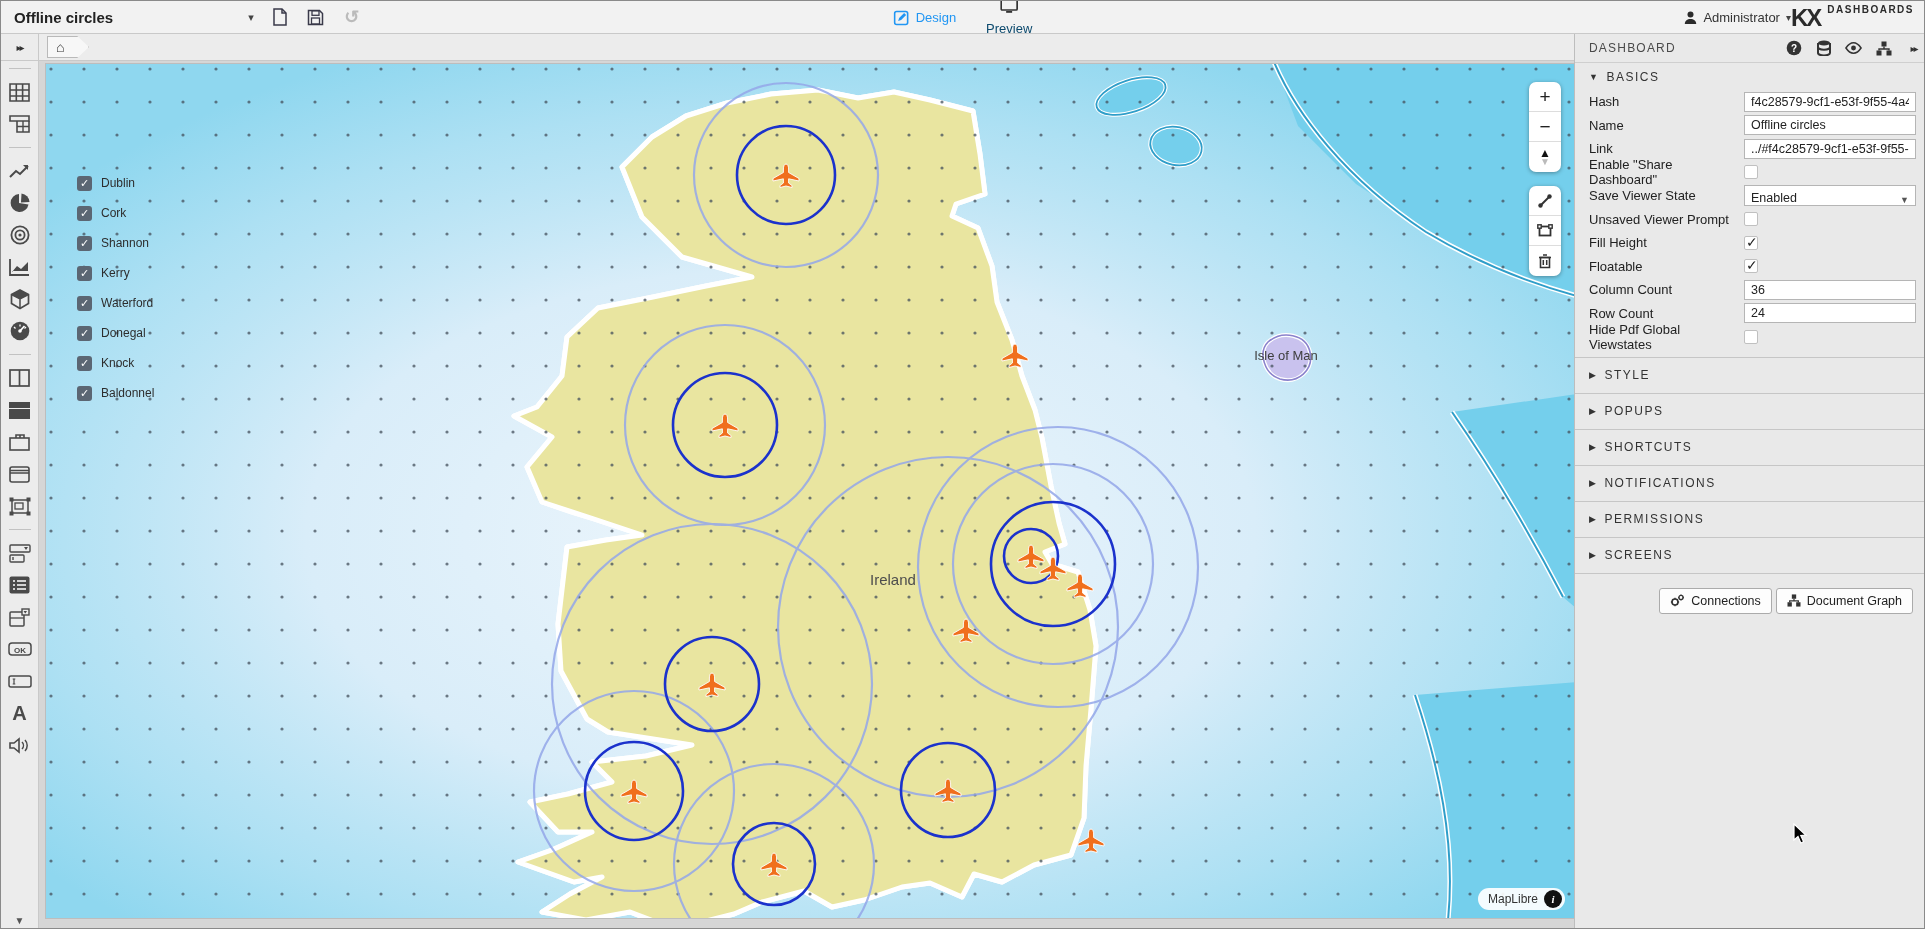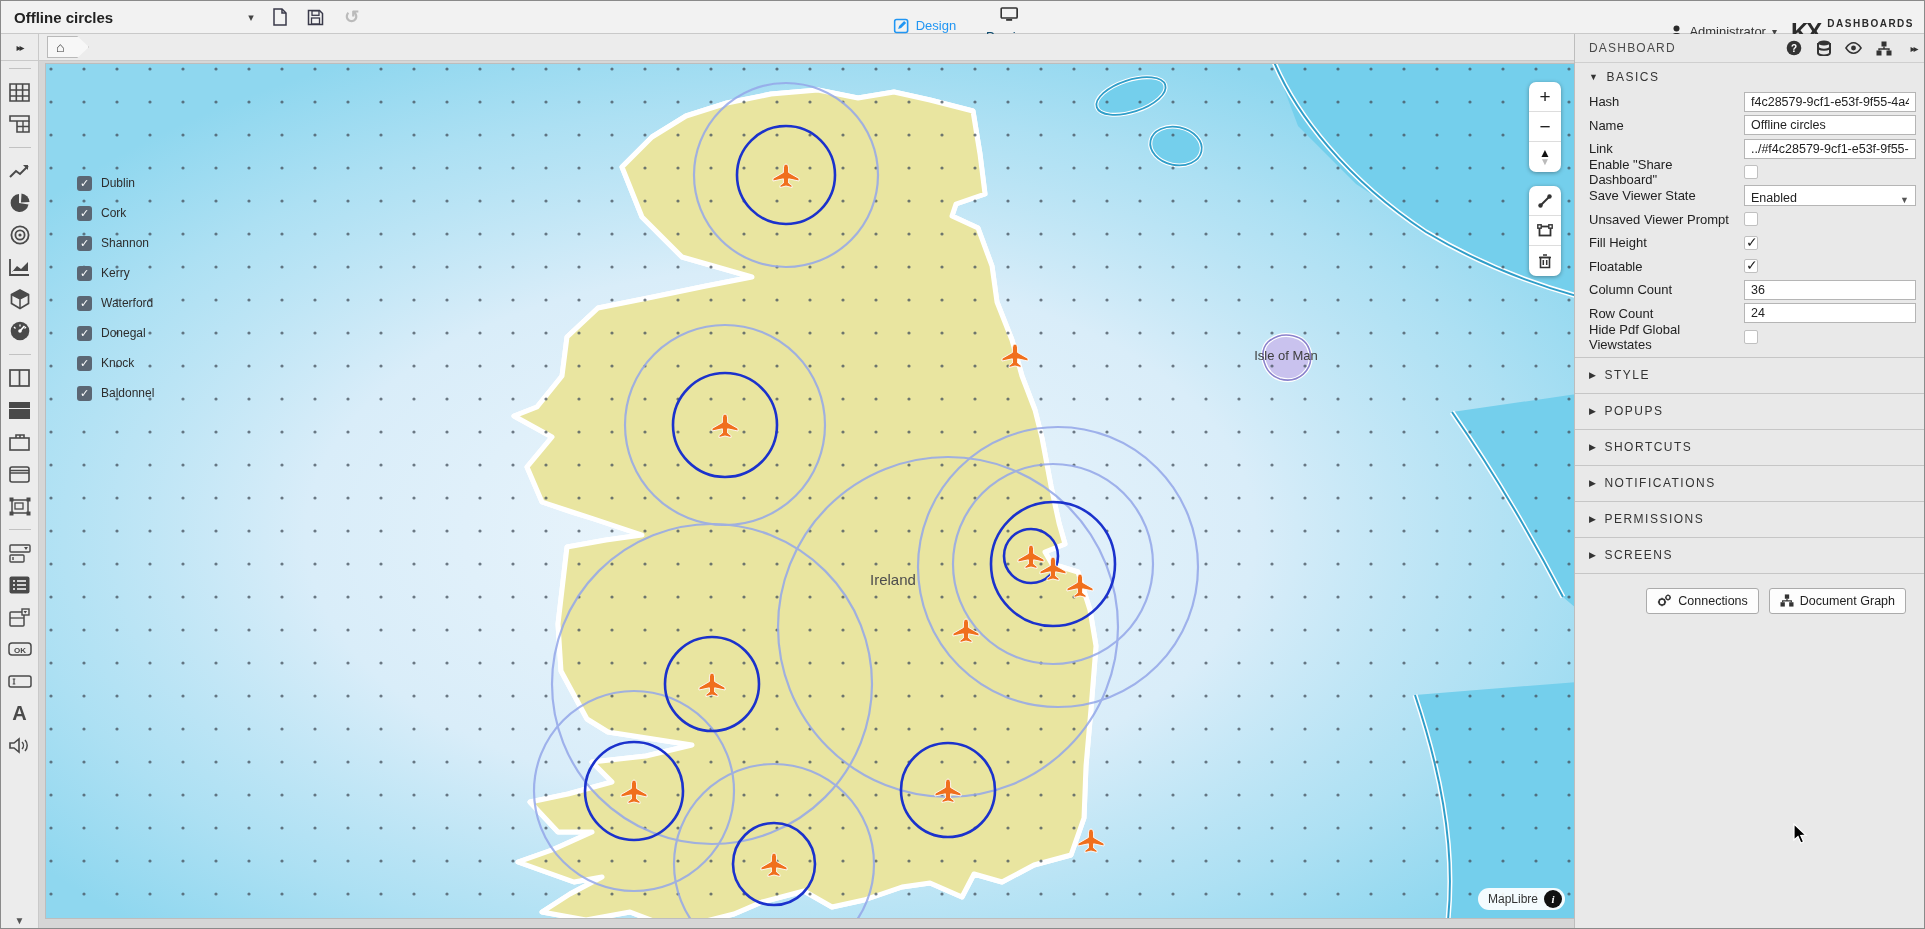--- a/index.html
+++ b/index.html
@@ -7,25 +7,25 @@
   body { font-family:"Liberation Sans", sans-serif; }
   #window { position:relative; width:1925px; height:929px; background:#d6d6d6; border:1px solid #8a8a8a; overflow:hidden; }
 
   
   .topbar { position:absolute; left:0; top:0; width:100%; height:33px; background:#f2f2f2; border-bottom:1px solid #c9c9c9; display:flex; align-items:center; }
   .doc-title { font-size:15px; font-weight:700; color:#222; margin-left:13px; }
   .title-caret { font-size:11px; color:#444; margin-left:135px; cursor:pointer; }
   .tb-ico { width:20px; height:20px; margin-left:16px; display:flex; align-items:center; justify-content:center; }
   .tb-ico svg { display:block; }
   .undo-glyph { font-size:18px; color:#bbb; font-weight:700; }
-  .mode-switch { position:absolute; left:50%; top:8px; height:33px; transform:translateX(-50%); display:flex; align-items:center; gap:30px; }
+  .mode-switch { position:absolute; left:50%; top:0; height:33px; transform:translateX(-50%); display:flex; align-items:center; gap:30px; }
   .mode { display:flex; align-items:center; gap:7px; font-size:13px; cursor:pointer; }
   .mode.design { color:#2196f3; }
   .mode.preview { color:#0c4a6e;flex-direction:column; }
-  .top-right { position:absolute; right:10px; top:14px; height:33px; display:flex; align-items:center; gap:14px; }
+  .top-right { position:absolute; right:10px; top:0; height:33px; display:flex; align-items:center; gap:0; }
   .userbox { display:flex; align-items:center; gap:6px; font-size:13px; color:#333; cursor:pointer; }
   .userbox .caret { font-size:10px; color:#444; }
   .kxlogo { display:flex; gap:7px; }
   .kx { font-size:24px; font-weight:800; letter-spacing:-2px; color:#2b2b2b; }
   .kx-sub { font-size:10px; font-weight:700; letter-spacing:1.5px; color:#2b2b2b; }
 
   
   .crumbbar { position:absolute; left:0; top:33px; width:1575px; height:27px; background:#ececec; border-bottom:1px solid #c9c9c9; display:flex; align-items:center; }
   .crumb-expand { width:38px; height:100%; border-right:1px solid #c9c9c9; display:flex; align-items:center; justify-content:center; font-size:10px; color:#333; letter-spacing:-2px; cursor:pointer; }
   .home-tab { margin-left:8px; width:42px; height:22px; background:#f7f7f7; border:1px solid #b9b9b9; clip-path:polygon(0 0,72% 0,100% 50%,72% 100%,0 100%); display:flex; align-items:center; padding-left:8px; font-size:14px; color:#333; cursor:pointer; }
@@ -78,21 +78,21 @@
   .fctl { width:172px; display:flex; align-items:center; }
   .tinput { width:172px; height:20px; border:1px solid #b5b5b5; background:#fff; font-size:12.5px; color:#222; padding:0 6px; font-family:"Liberation Sans",sans-serif; }
   .fselect { width:172px; height:21px; border:1px solid #b5b5b5; background:#fff; font-size:12.5px; color:#222; padding:0 6px; display:flex; align-items:flex-end; cursor:pointer; }
   .fselect .sv { flex:1; }
   .fselect .caret { font-size:9px; color:#555; }
   .pcheck { width:14px; height:14px; border:1px solid #c0c0c0; background:#fff; border-radius:2px; position:relative; cursor:pointer; }
   .pcheck[data-checked="true"]::after { content:"✓"; position:absolute; left:1px; top:-3px; font-size:14px; color:#222; }
 
   .psection { height:36px; display:flex; align-items:center; padding-left:14px; border-top:1px solid #c6c6c6; font-size:12px; letter-spacing:1.5px; color:#333; cursor:pointer; }
   .psection .tri { font-size:9px; margin-right:7px; }
-  .panel-btns { border-top:1px solid #c6c6c6; padding:14px 18px; display:flex; justify-content:flex-end; gap:10px; }
+  .panel-btns { border-top:1px solid #c6c6c6; padding:14px 11px; display:flex; justify-content:flex-end; gap:4px; }
   .pbtn { display:flex; align-items:center; gap:6px; background:#fdfdfd; border:1px solid #ababab; border-radius:3px; padding:5px 10px; font-size:12.5px; color:#222; cursor:pointer; }
   .pbtn svg { display:block; }
 
   .cursor { position:absolute; left:1792px; top:822px; pointer-events:none; }
 </style>
 </head>
 <body>
 
 <div id="window">
 

